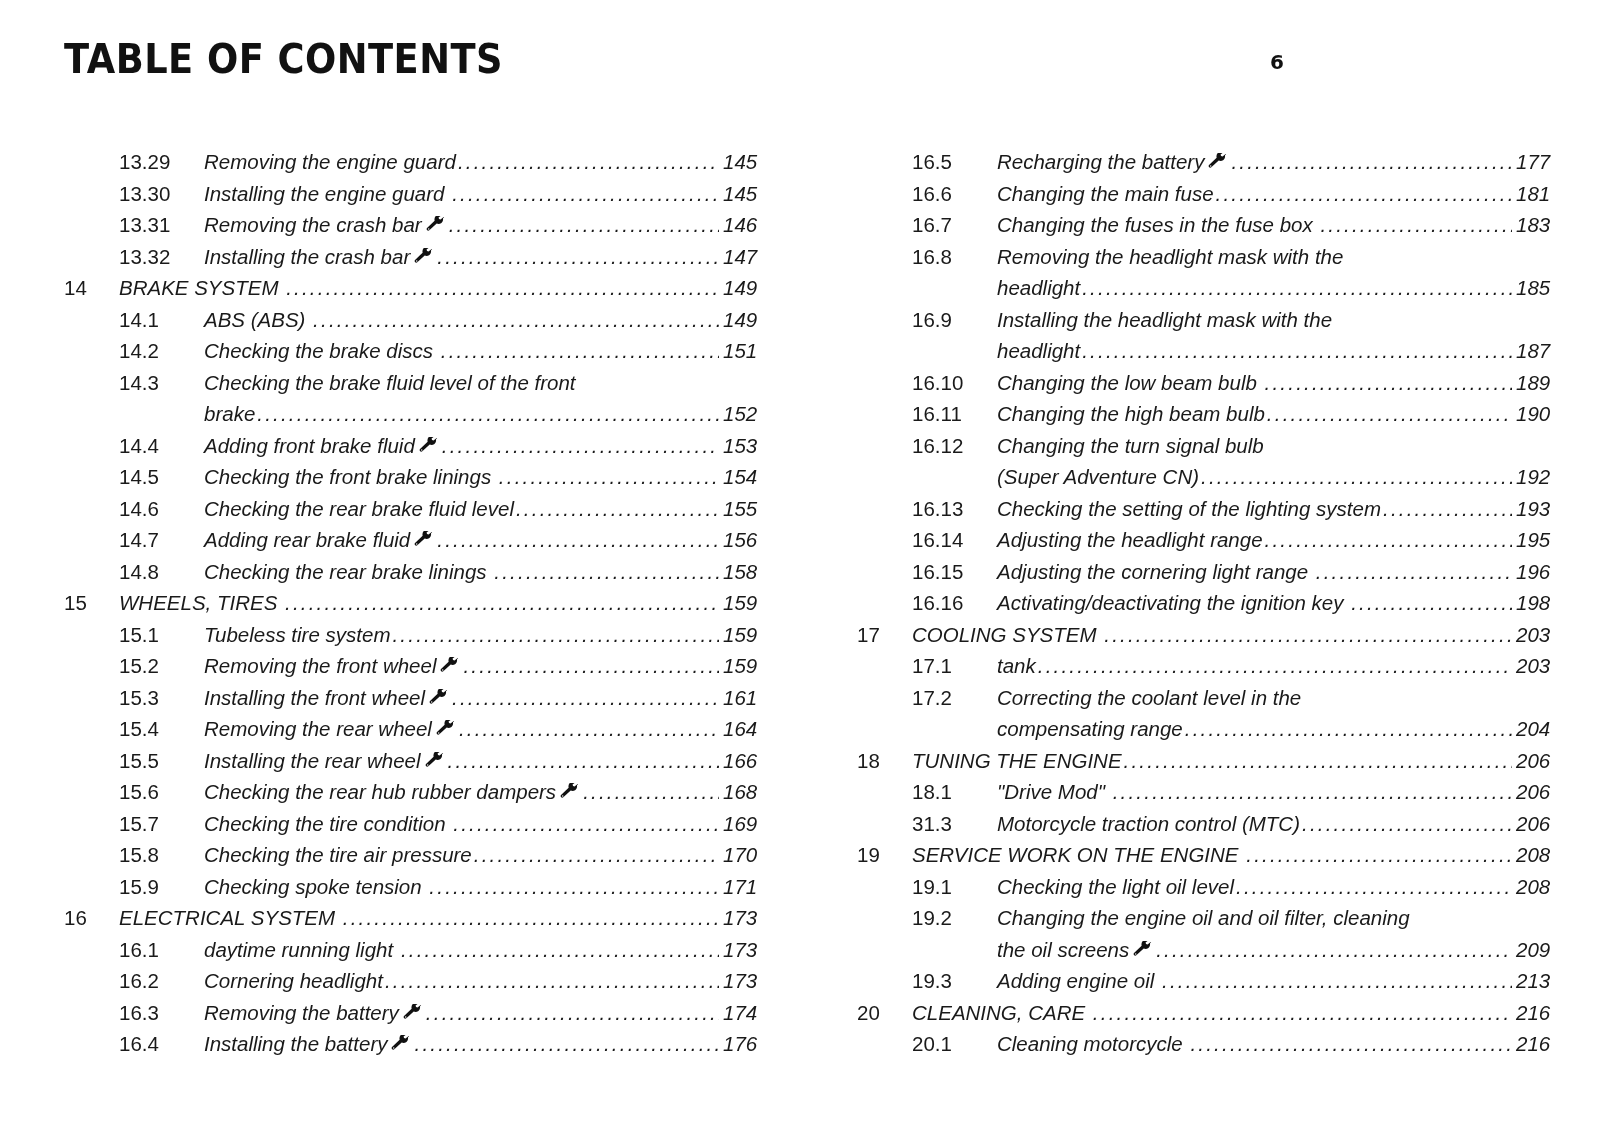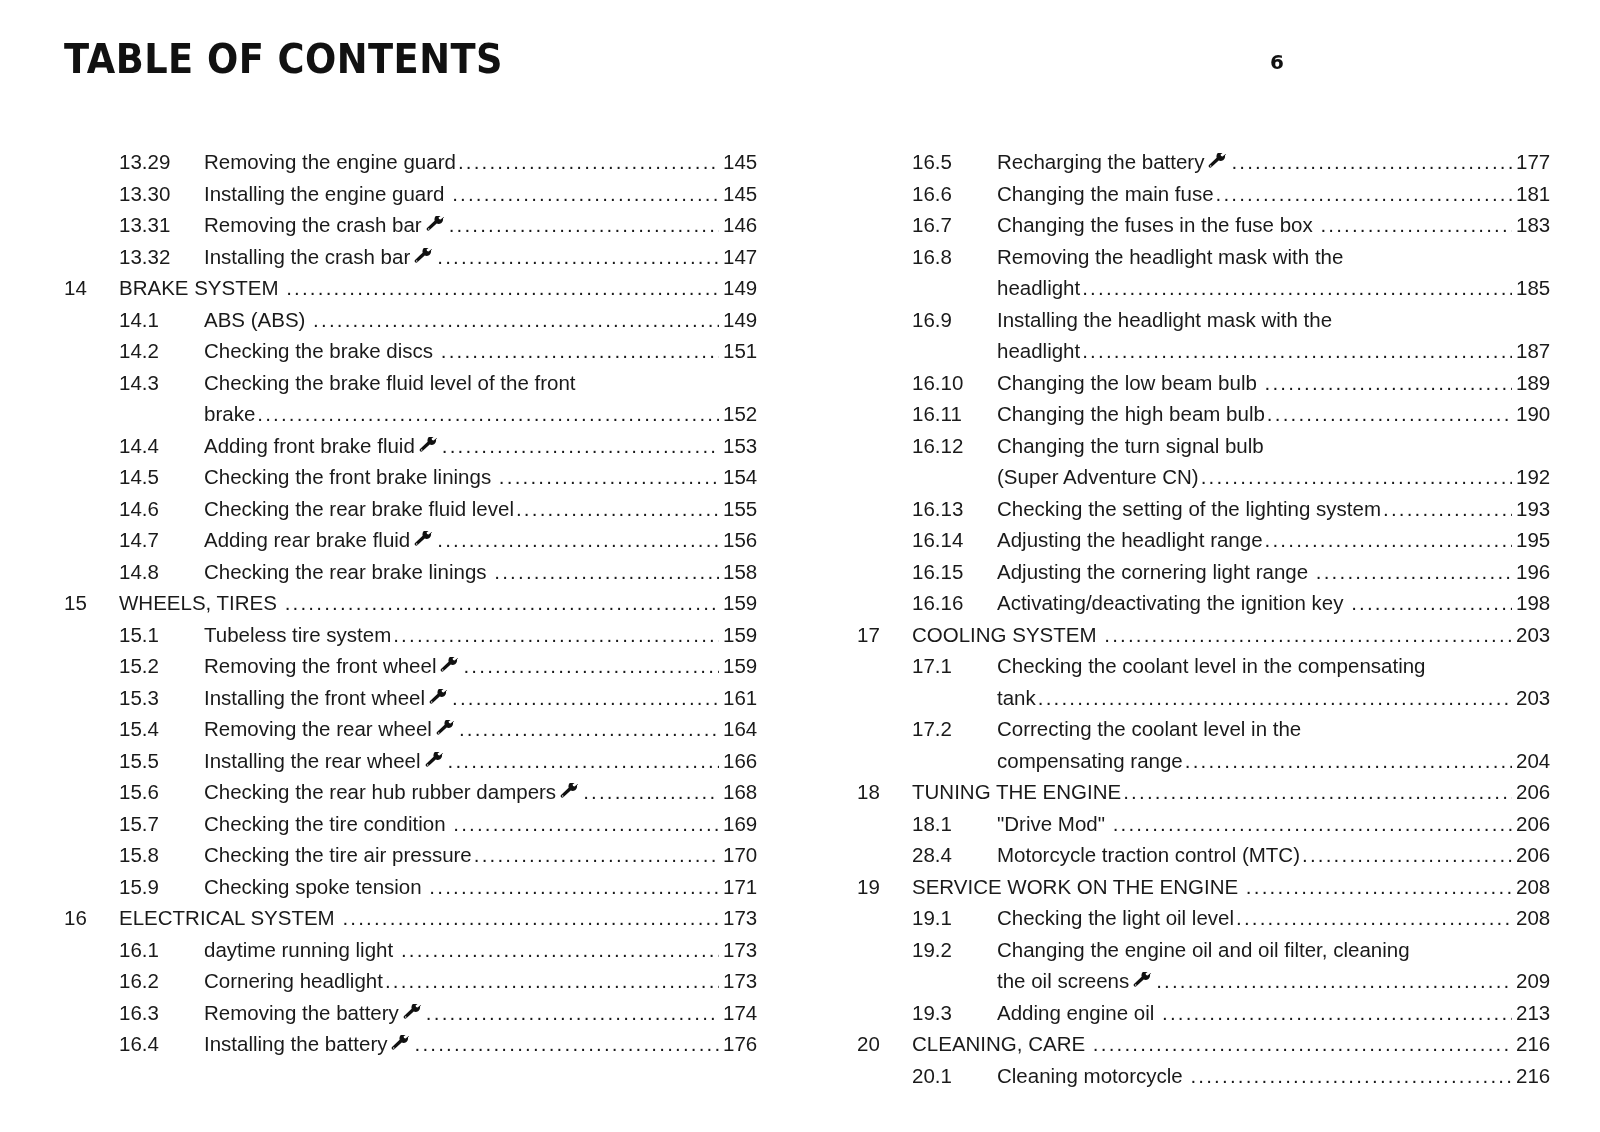--- a/index.html
+++ b/index.html
@@ -86,20 +86,21 @@
   .body-wrap {
     flex: 1 1 auto;
     display: flex;
     align-items: flex-start;
     min-width: 0;
   }
   .titlecell {
     flex: 1 1 auto;
     min-width: 0;
     position: relative;
+    font-style: italic;
   }
   .line {
     display: flex;
     align-items: baseline;
     width: 100%;
   }
   .txt {
     white-space: pre;
     flex: 0 0 auto;
   }
@@ -714,25 +715,20 @@
                 <span class="pg">203</span>
               </div>
             </div>
           </div>
         </div>
         <div class="toc-entry lvl2">
           <span class="num">17.1</span>
           <div class="body-wrap">
             <div class="titlecell">
               <div class="line">
-                <span class="txt">Checking the coolant level in the compensating</span>
-                <span class="nodots"></span>
-                <span class="pg"></span>
-              </div>
-              <div class="line">
                 <span class="txt">tank</span>
                 <span class="dots">........................................................................................................................................................................................................</span>
                 <span class="pg">203</span>
               </div>
             </div>
           </div>
         </div>
         <div class="toc-entry lvl2">
           <span class="num">17.2</span>
           <div class="body-wrap">
@@ -768,21 +764,21 @@
             <div class="titlecell">
               <div class="line">
                 <span class="txt">"Drive Mod" </span>
                 <span class="dots">........................................................................................................................................................................................................</span>
                 <span class="pg">206</span>
               </div>
             </div>
           </div>
         </div>
         <div class="toc-entry lvl2">
-          <span class="num">28.4</span>
+          <span class="num">31.3</span>
           <div class="body-wrap">
             <div class="titlecell">
               <div class="line">
                 <span class="txt">Motorcycle traction control (MTC)</span>
                 <span class="dots">........................................................................................................................................................................................................</span>
                 <span class="pg">206</span>
               </div>
             </div>
           </div>
         </div>

